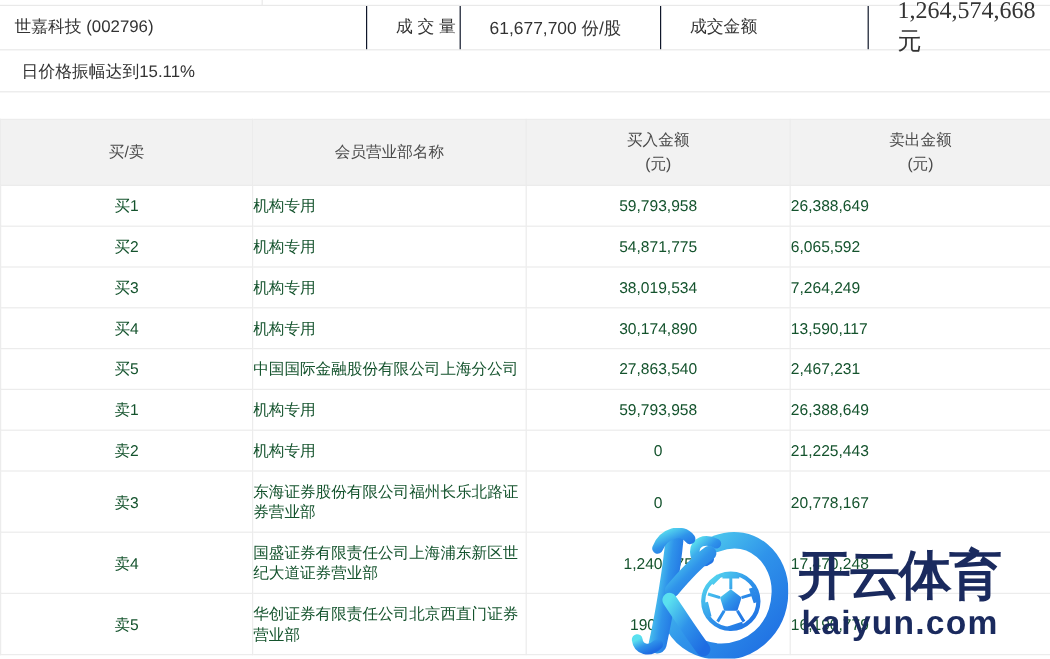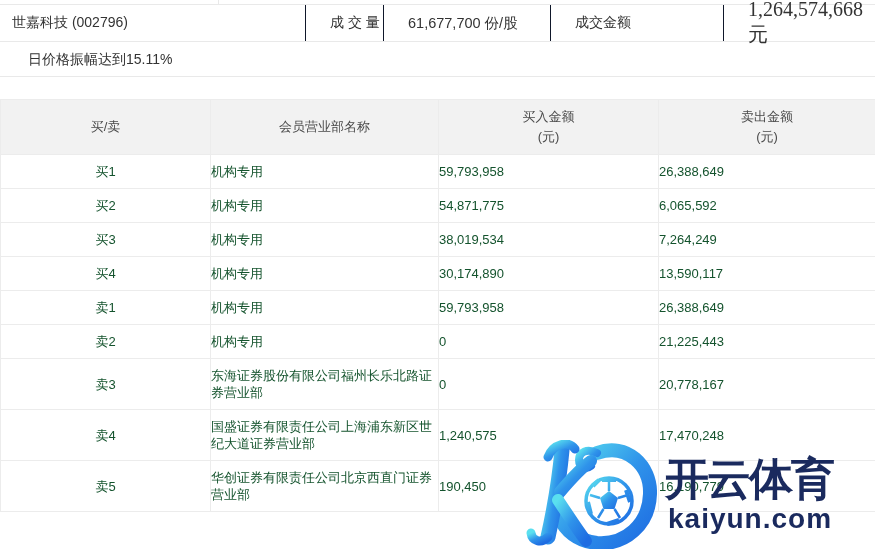--- a/index.html
+++ b/index.html
@@ -13,34 +13,34 @@
   
   .top-block{margin-top:4px;border-top:1px solid #e9e9e9;border-bottom:1px solid #e9e9e9;}
   .top-row1{display:flex;align-items:center;height:36px;border-bottom:1px solid #e9e9e9;}
   .tcell{height:36px;display:flex;align-items:center;box-sizing:border-box;}
   .tcell+.tcell{border-left:1px solid #0f172a;padding-left:24px;}
   .c-stock{width:305px;padding-left:12px;}
   .c-vol-label{width:78px;padding-left:8px;color:#333;}
   .c-vol-value{width:167px;padding-left:17px;font-size:14.5px;}
   .c-amt-label{width:173px;padding-left:17px;}
   .c-amt-value{flex:1;padding-left:9px;font-size:20px;font-family:Liberation Serif, serif;}
-  .top-row2{height:34px;line-height:34px;padding-left:28px;}
+  .top-row2{height:34px;line-height:34px;padding-left:18px;}
   .gap{height:22px;}
   
   table.broker{border-collapse:collapse;table-layout:fixed;width:875px;border-radius:10px;}
   .broker th,.broker td{border:1px solid #ececec;box-sizing:border-box;}
   .broker thead th{
     background:#f2f2f2;height:55px;font-weight:normal;color:#4a4a4a;
     font-size:13px;text-align:center;vertical-align:middle;
   }
   .hdr-line{line-height:20px;}
   .broker tbody td{font-size:13px;color:#14532d;padding:8px 0;line-height:17px;vertical-align:middle;}
   td.col-side{text-align:center;}
   td.col-branch{padding-left:10px;padding-right:2px;font-size:12.8px;}
-  td.col-buy{text-align:left;padding-right:4px;}
+  td.col-buy{text-align:center;padding-right:4px;}
   td.col-sell{text-align:left;padding-right:9px;}
   
   .watermark{position:absolute;left:525px;top:440px;width:317px;height:109px;pointer-events:none;}
   .wm-logo{position:absolute;left:0;top:0;}
   .wm-cn{
     position:absolute;left:140px;top:10px;width:176px;
     font-size:44px;font-weight:bold;letter-spacing:-2px;white-space:nowrap;
   }
   .wm-domain{
     position:absolute;left:143px;top:63px;
@@ -105,20 +105,26 @@
       <td class="col-buy">38,019,534</td>
       <td class="col-sell">7,264,249</td>
     </tr>
     <tr>
       <td class="col-side">买4</td>
       <td class="col-branch">机构专用</td>
       <td class="col-buy">30,174,890</td>
       <td class="col-sell">13,590,117</td>
     </tr>
     <tr>
+      <td class="col-side">买5</td>
+      <td class="col-branch">中国国际金融股份有限公司上海分公司</td>
+      <td class="col-buy">27,863,540</td>
+      <td class="col-sell">2,467,231</td>
+    </tr>
+    <tr>
       <td class="col-side">卖1</td>
       <td class="col-branch">机构专用</td>
       <td class="col-buy">59,793,958</td>
       <td class="col-sell">26,388,649</td>
     </tr>
     <tr>
       <td class="col-side">卖2</td>
       <td class="col-branch">机构专用</td>
       <td class="col-buy">0</td>
       <td class="col-sell">21,225,443</td>

